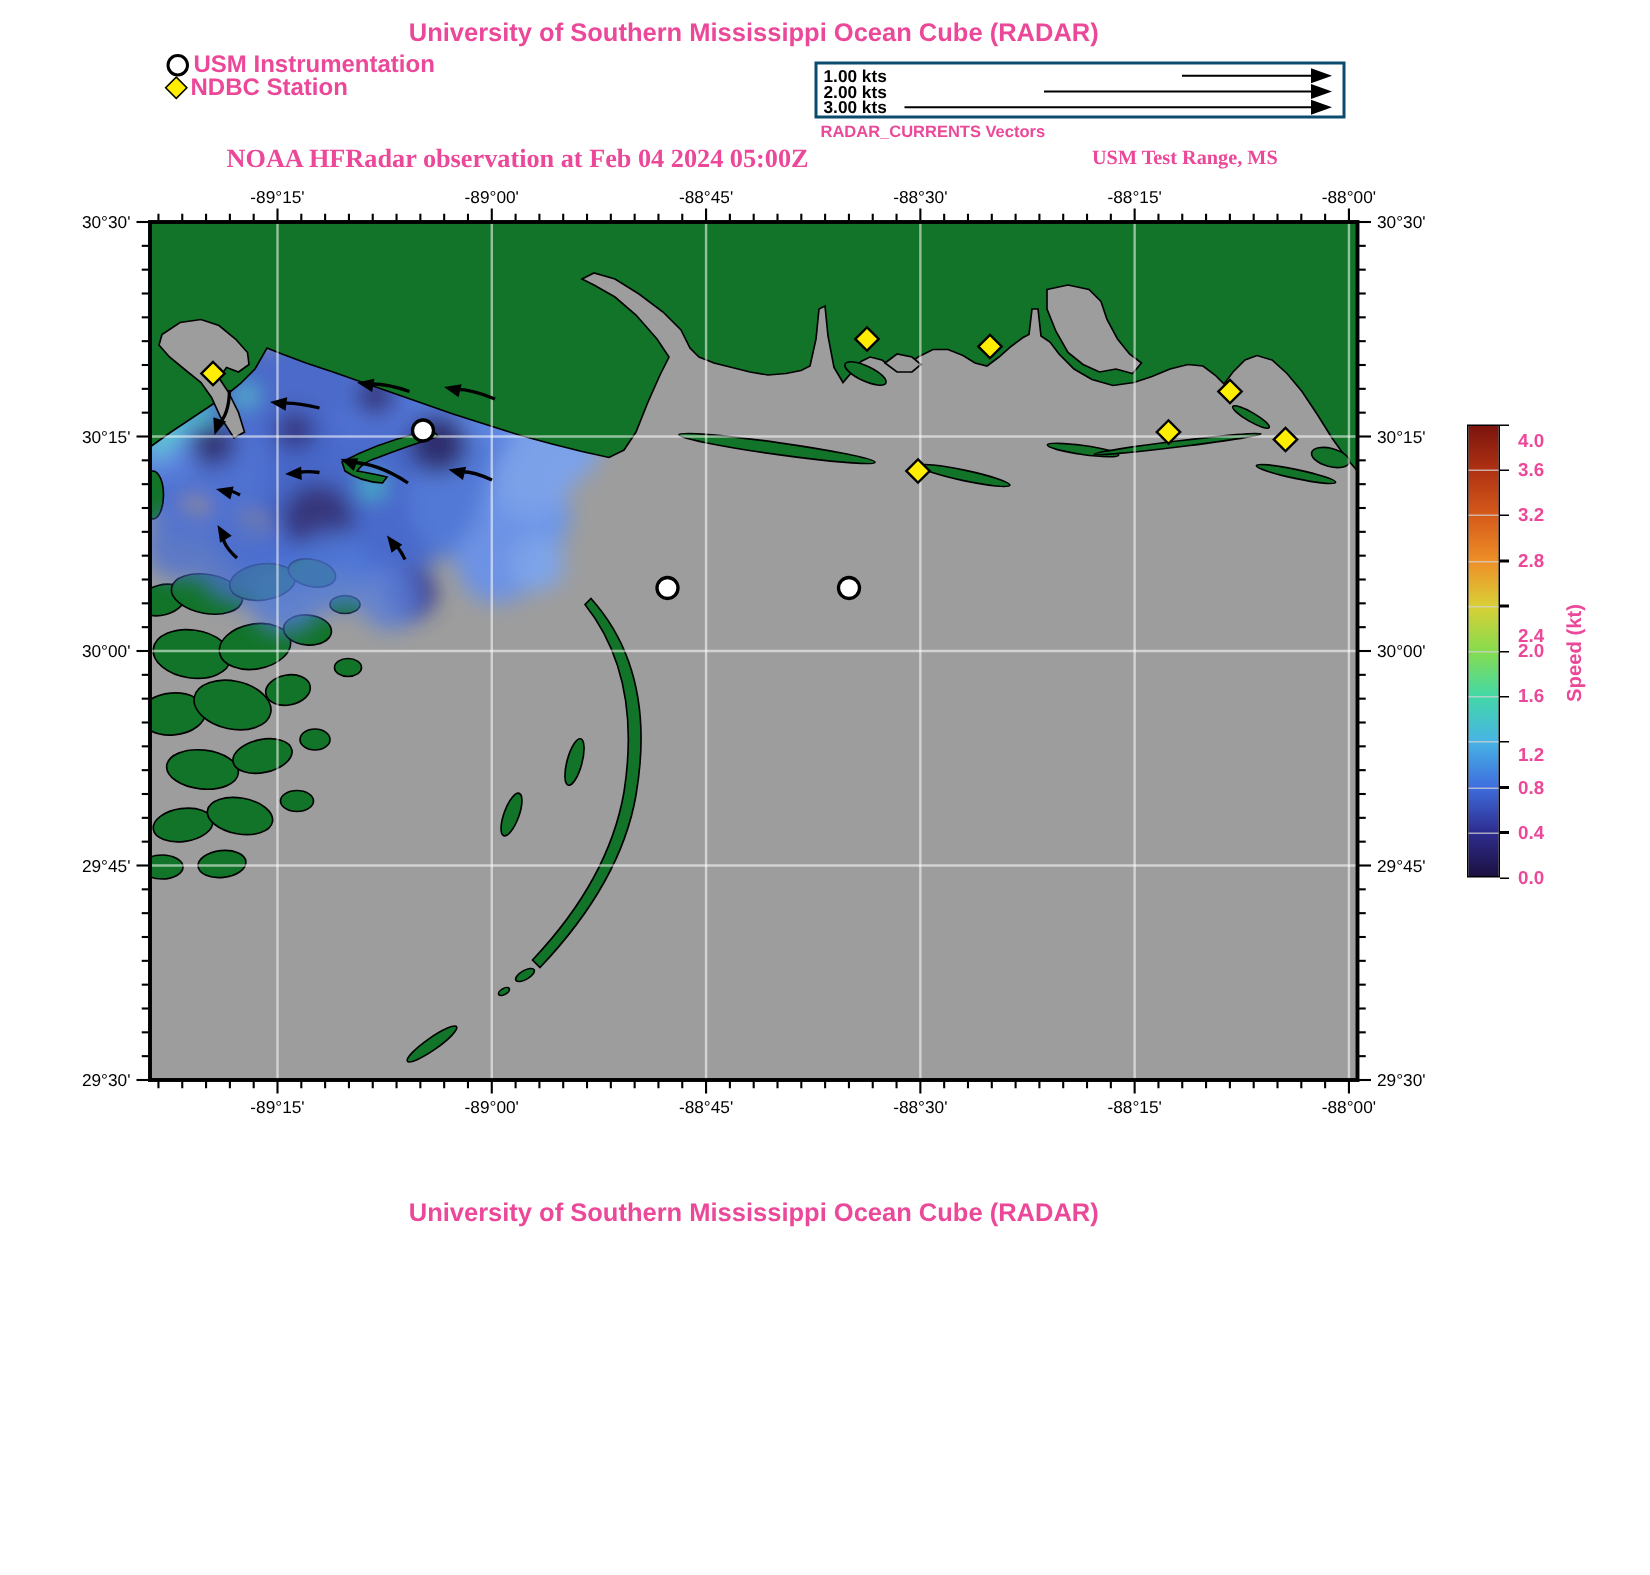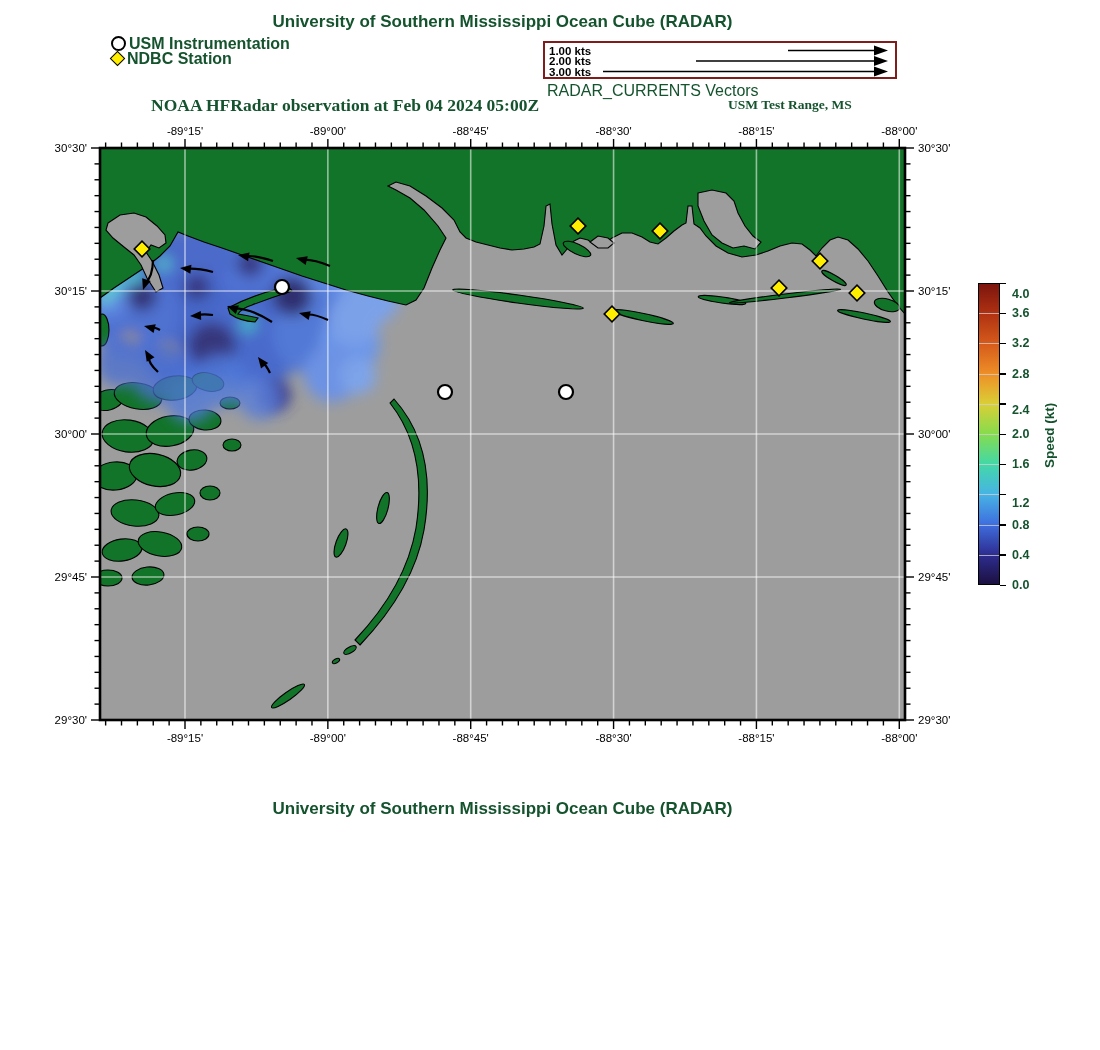--- a/index.html
+++ b/index.html
@@ -1,29 +1,29 @@
 <!DOCTYPE html>
 <html><head>
 <meta charset="utf-8">
 <style>
   html,body{margin:0;padding:0;background:#ffffff;}
   .page{position:relative;width:1100px;height:1050px;background:#ffffff;overflow:hidden;
-        font-family:"Liberation Sans","DejaVu Sans",sans-serif;color:#14532d;}
+        font-family:"Liberation Sans","DejaVu Sans",sans-serif;color:#ec4899;}
   .fig-title{position:absolute;left:50px;width:905px;text-align:center;
              font-size:17px;font-weight:bold;letter-spacing:0px;}
   .fig-title.top{top:12px;}
   .fig-title.bottom{top:799px;}
   .legend{position:absolute;left:111px;top:36px;}
   .legend-row{display:flex;align-items:center;height:15px;font-size:16px;font-weight:bold;}
   .circ{width:11px;height:11px;border:2px solid #000;border-radius:50%;background:#fff;
         display:inline-block;margin-right:3px;}
   .diam{width:9px;height:9px;background:#ffee00;border:1.5px solid #000;transform:rotate(45deg);
         display:inline-block;margin:1px 4px 1px 1px;}
-  .veckey{position:absolute;left:543px;top:41px;width:350px;height:34px;border:2px solid #7f1d1d;background:#fff;}
-  .veckey-caption{position:absolute;left:547px;top:82px;font-size:16px;font-weight:normal;}
+  .veckey{position:absolute;left:543px;top:41px;width:350px;height:34px;border:2px solid #0c4a6e;background:#fff;}
+  .veckey-caption{position:absolute;left:547px;top:82px;font-size:11px;font-weight:bold;}
   .subtitle{position:absolute;left:151px;top:95px;width:700px;
             font-family:"Liberation Serif","DejaVu Serif",serif;font-size:17.5px;font-weight:bold;}
   .range-label{position:absolute;left:728px;top:97px;
             font-family:"Liberation Serif","DejaVu Serif",serif;font-size:13.5px;font-weight:bold;}
   #map-svg{position:absolute;left:40px;top:126px;}
   .colorbar-bar{position:absolute;left:978px;top:283px;width:22px;height:302px;
             border:1.5px solid #000;box-sizing:border-box;}
   .cb-tick{position:absolute;width:6px;height:1.5px;background:#000;}
   .cb-line{position:absolute;left:979px;width:20px;height:1px;background:rgba(210,210,210,0.75);}
   .cb-label{position:absolute;left:1012px;font-size:12.5px;font-weight:600;transform:translateY(-50%);}
@@ -424,21 +424,21 @@
       <div class="cb-tick" style="left: 1000px; top: 312.7px;"></div>
       <div class="cb-label" style="top: 313.2px;">3.6</div>
       <div class="cb-line" style="top: 343.4px;"></div>
       <div class="cb-tick" style="left: 1000px; top: 342.9px;"></div>
       <div class="cb-label" style="top: 343.4px;">3.2</div>
       <div class="cb-line" style="top: 373.6px;"></div>
       <div class="cb-tick" style="left: 1000px; top: 373.1px;"></div>
       <div class="cb-label" style="top: 373.6px; text-align: right;">2.8</div>
       <div class="cb-line" style="top: 403.8px;"></div>
       <div class="cb-tick" style="left: 1000px; top: 403.3px;"></div>
-      <div class="cb-label" style="top: 410px;">2.4</div>
+      <div class="cb-label" style="top: 424px;">2.4</div>
       <div class="cb-line" style="top: 434px;"></div>
       <div class="cb-tick" style="left: 1000px; top: 433.5px;"></div>
       <div class="cb-label" style="top: 434px;">2.0</div>
       <div class="cb-line" style="top: 464.2px;"></div>
       <div class="cb-tick" style="left: 1000px; top: 463.7px;"></div>
       <div class="cb-label" style="top: 464.2px;">1.6</div>
       <div class="cb-line" style="top: 494.4px;"></div>
       <div class="cb-tick" style="left: 1000px; top: 493.9px;"></div>
       <div class="cb-label" style="top: 467px; margin-top: 36px;">1.2</div>
       <div class="cb-line" style="top: 524.6px;"></div>

